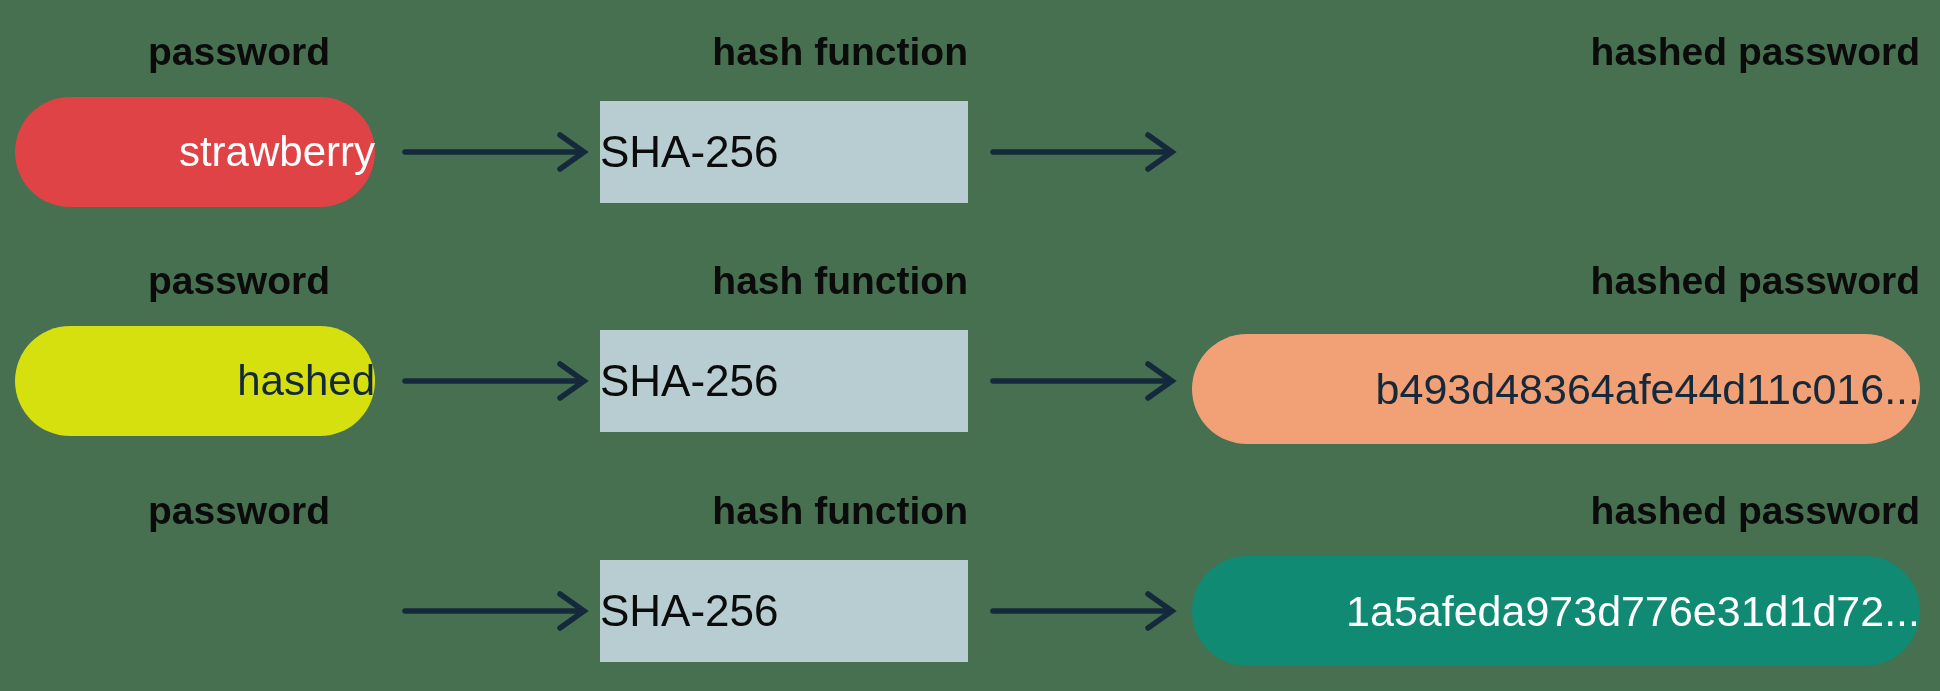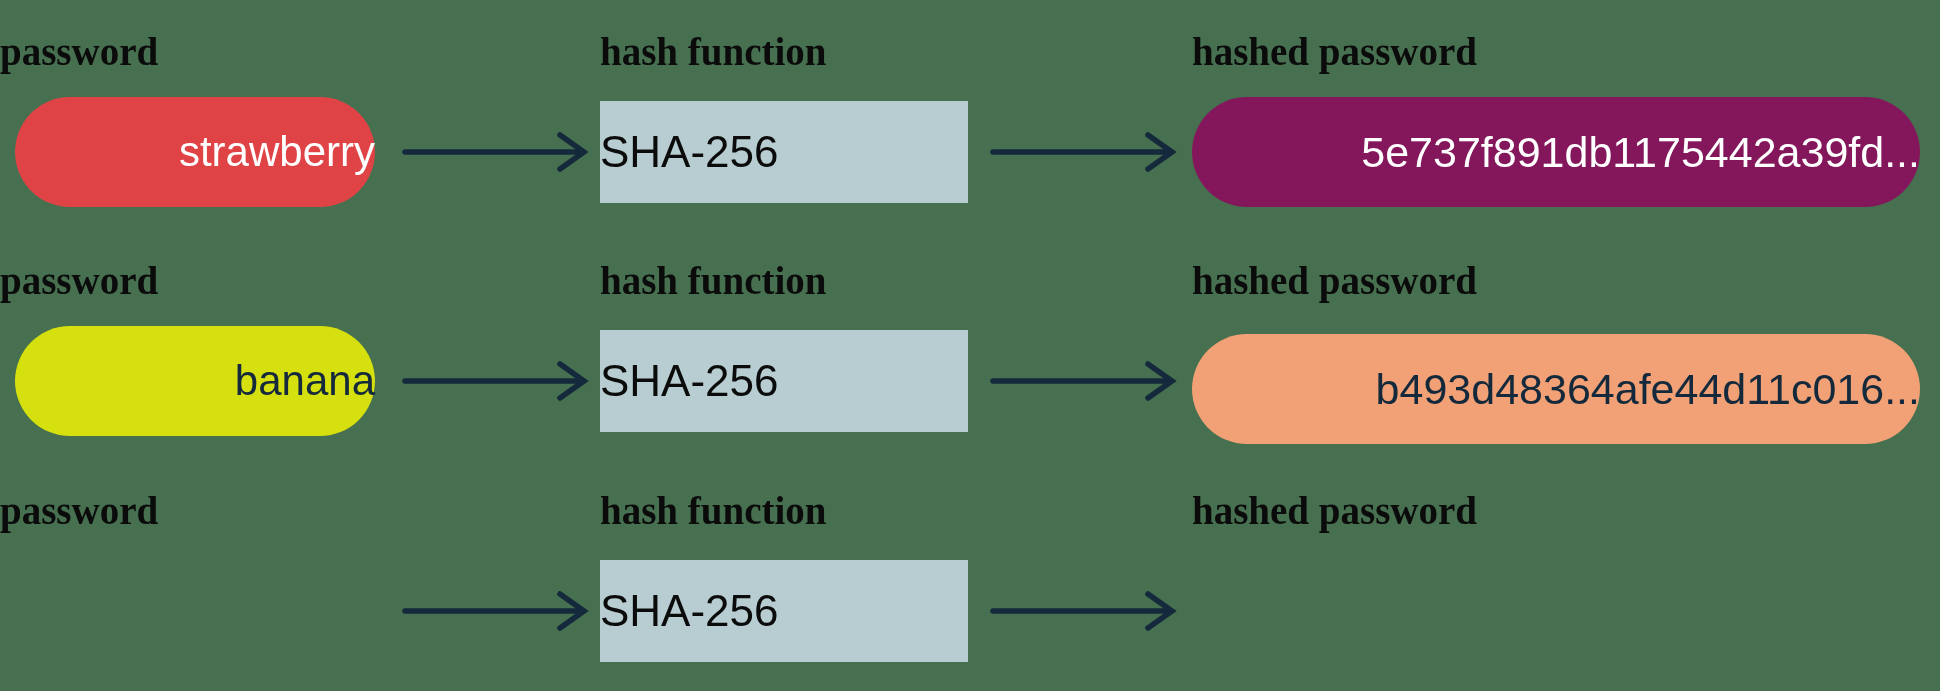--- a/index.html
+++ b/index.html
@@ -19,24 +19,23 @@
     left:0;
     width:1940px;
     height:230px;
   }
   .label{
     position:absolute;
     top:6px;
     font-size:39px;
     font-weight:600;
     color:var(--label_text,#0B0B0B);
-    text-align:left;
+    text-align:right;
     white-space:nowrap;
     line-height:1.1;
-    font-family:Liberation Serif, serif;
   }
   .label.col-pw{left:0;width:330px;}
   .label.col-fn{left:600px;width:368px;}
   .label.col-hash{left:1192px;width:728px;}
   .pill{
     position:absolute;
     top:72px;
     height:110px;
     border-radius:55px;
     display:flex;
@@ -98,32 +97,29 @@
 
     <div class="hashbox">
       <span>SHA-256</span>
     </div>
 
     <svg class="arrow arrow-2" viewBox="0 0 196 42">
       <path d="M3 21 H 180"></path>
         <path d="M158 4 L182 21 L158 38"></path>
     </svg>
 
-    <div class="pill hashed" style="background-color: rgb(132, 23, 92); color: rgb(255, 255, 255);">
-      <span>5e737f891db1175442a39fd...</span>
-    </div>
   </section>
 
   <section class="row" style="top:254px">
     <div class="label col-pw">password</div>
     <div class="label col-fn">hash function</div>
     <div class="label col-hash">hashed password</div>
 
     <div class="pill pw" style="background-color: rgb(214, 224, 15); color: rgb(20, 41, 59);">
-      <span>banana</span>
+      <span>hashed</span>
     </div>
 
     <svg class="arrow arrow-1" viewBox="0 0 196 42">
       <path d="M3 21 H 180"></path>
         <path d="M158 4 L182 21 L158 38"></path>
     </svg>
 
     <div class="hashbox">
       <span>SHA-256</span>
     </div>
@@ -151,15 +147,18 @@
 
     <div class="hashbox">
       <span>SHA-256</span>
     </div>
 
     <svg class="arrow arrow-2" viewBox="0 0 196 42">
       <path d="M3 21 H 180"></path>
         <path d="M158 4 L182 21 L158 38"></path>
     </svg>
 
+    <div class="pill hashed" style="background-color: rgb(16, 138, 114); color: rgb(255, 255, 255);">
+      <span>1a5afeda973d776e31d1d72...</span>
+    </div>
   </section>
 
 </div>
 
 </body></html>

